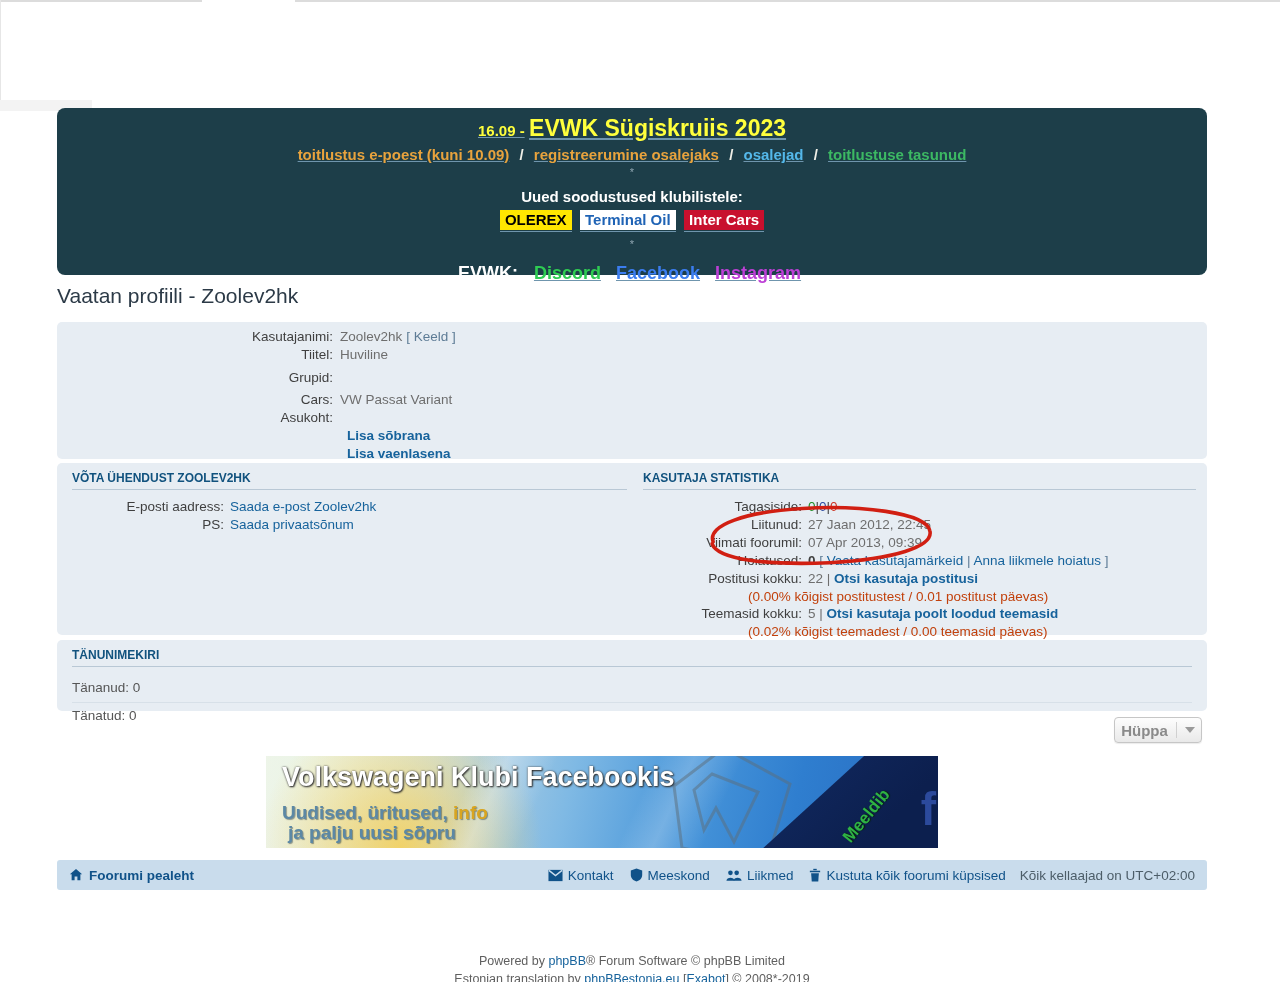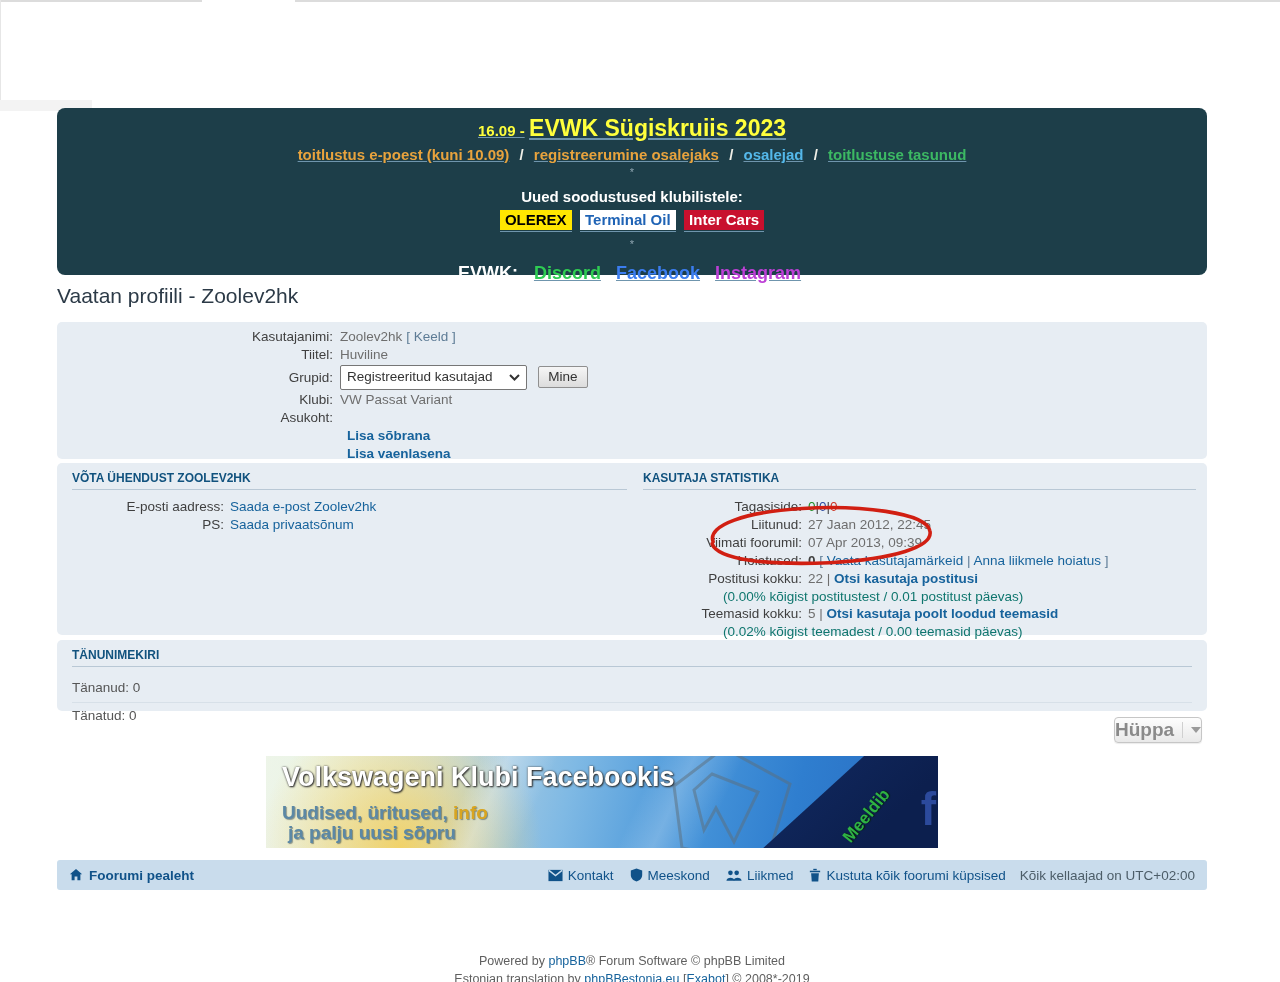--- a/index.html
+++ b/index.html
@@ -72,40 +72,40 @@
   .col { position:absolute; top:8px; }
   .col-left { left:15px; width:555px; }
   .col-right { left:586px; width:553px; }
   h3.sect { margin:0 0 4px; font-size:12px; color:#11527e; }
   .sect-hr { border:0; border-top:1px solid #b9c8d5; margin:0 0 8px; }
   .srow { display:flex; line-height:18px; }
   .col-left .srow .lbl { flex:0 0 158px; }
   .col-right .srow .lbl { flex:0 0 165px; }
   .srow .lbl { text-align:right; color:#3f3f3f; padding-right:6px; }
   .srow .val { color:#6e6e6e; }
-  .subrow { margin-left:80px; line-height:17px; color:#0f766e; }
+  .subrow { margin-left:105px; line-height:17px; color:#c2410c; }
   .lnk { color:#17639c; text-decoration:none; }
   .lnk.b { font-weight:bold; }
   .fb-pos { color:#1f8c25; } .fb-neu { color:#2c4aa0; } .fb-neg { color:#cc3322; }
   .fb-bar { color:#444; }
   .warn-zero { color:#3f3f3f; font-weight:bold; }
   .bracket { color:#5d7b95; }
   .red-ellipse { left:640px; top:40px; width:244px; height:64px; pointer-events:none; }
 
   .panel3 { left:57px; top:640px; width:1150px; height:71px; padding:8px 15px 0; }
   .trow { line-height:16px; color:#555; padding:5px 0 6px; }
   .trow.first { border-bottom:1px solid #d7e0e8; }
 
   
   .jump {
     left:1114px; top:717px; width:88px; height:26px;
     border:1px solid #c6c6c6; border-radius:4px;
     background:linear-gradient(#fdfdfd,#e9e9e9);
     display:flex; align-items:center; justify-content:center; gap:8px;
-    color:#8a8a8a; font-weight:bold; font-size:19px;
+    color:#8a8a8a; font-weight:bold; font-size:15px;
     box-shadow:0 1px 1px rgba(0,0,0,.08);
   }
   .jump .divider { width:1px; height:16px; background:#d0d0d0; }
   .jump .caret { width:0; height:0; border-left:5px solid transparent;
     border-right:5px solid transparent; border-top:6px solid #9a9a9a; }
 
   
   .fbbanner {
     left:266px; top:756px; width:672px; height:92px; overflow:hidden;
     background:
@@ -194,32 +194,23 @@
     <span class="val">
       <span>Zoolev2hk</span><a class="ban-note">[ Keeld ]</a>
     </span>
   </div>
   <div class="prow">
     <span class="lbl">Tiitel:</span>
     <span class="val">Huviline</span>
   </div>
   <div class="prow grow">
     <span class="lbl">Grupid:</span>
-    <span>
-      <span class="select-box">
-        <span>Registreeritud kasutajad</span>
-        <svg width="11" height="7" viewBox="0 0 11 7">
-            <polyline points="1,1 5.5,5.5 10,1" fill="none" stroke="#333" stroke-width="2"></polyline>
-          </svg>
-      </span>
-      <button class="go-btn" style="font-size:13.5px; font-family:inherit; cursor:pointer;">Mine</button>
-    </span>
   </div>
   <div class="prow">
-    <span class="lbl">Klubi:</span>
+    <span class="lbl">Cars:</span>
     <span class="val">VW Passat Variant</span>
   </div>
   <div class="prow">
     <span class="lbl">Asukoht:</span>
     <span class="val"></span>
   </div>
   <a class="action-link">Lisa sõbrana</a>
   <a class="action-link">Lisa vaenlasena</a>
 </div>
 

